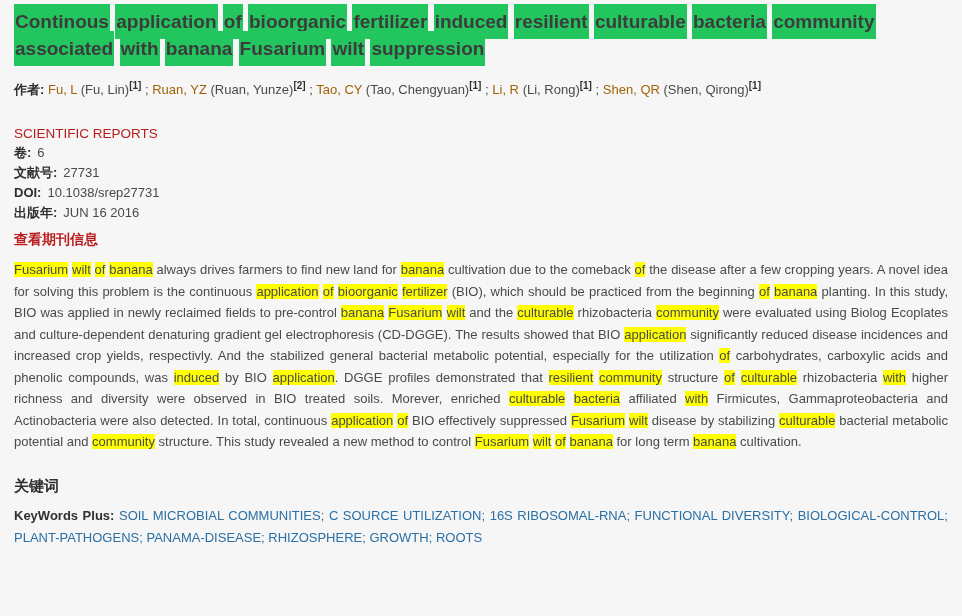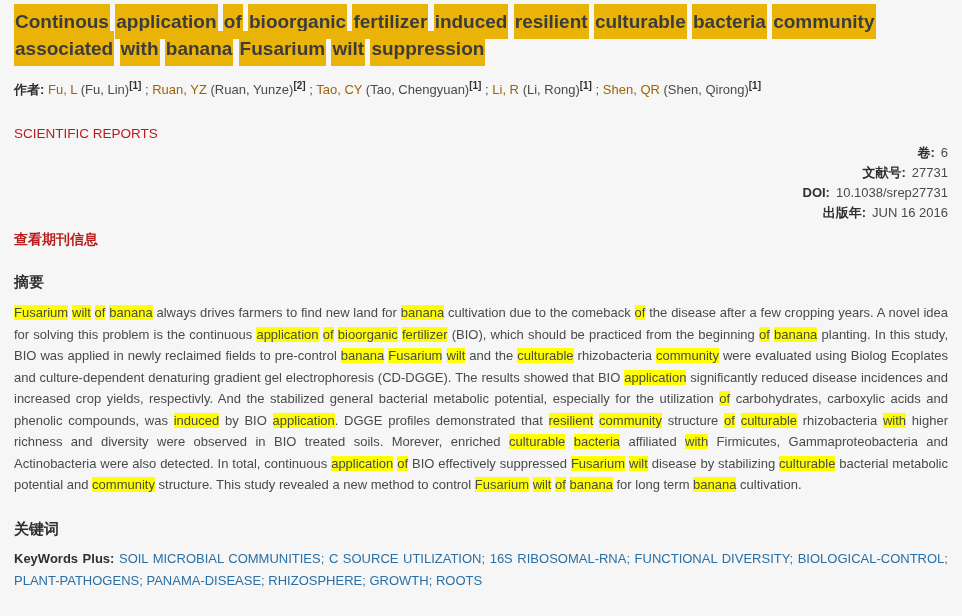--- a/index.html
+++ b/index.html
@@ -16,21 +16,21 @@
 
   
   .title {
     margin: 0;
     max-width: 912px;
     font-size: 19px;
     font-weight: bold;
     line-height: 27px;
     color: #3c3c3c;
   }
-  .title .w { background: #eab308; padding: 7px 1px; }
+  .title .w { background: #22c55e; padding: 7px 1px; }
   .title .u { border-bottom: 2px solid #3c3c3c; }
 
   
   .authors {
     margin: 19px 0 0 0;
     font-size: 13px;
     color: #4a4a4a;
   }
   .bold-label { font-weight: bold; color: #2f2f2f; }
   .authors a.link { color: #a16207; text-decoration: none; cursor: pointer; }
@@ -41,21 +41,21 @@
     line-height: 0;
   }
 
   
   .journal-name {
     margin-top: 27px;
     font-size: 13.5px;
     font-weight: normal;
     color: #b91c1c;
   }
-  .meta-block { margin-top: 2px; text-align: right; }
+  .meta-block { margin-top: 2px; }
   .meta-row { font-size: 13px; line-height: 20px; }
   .meta-label { font-weight: bold; color: #2f2f2f; }
   .meta-value { margin-left: 6px; color: #4a4a4a; }
   .view-journal {
     display: inline-block;
     margin-top: 8px;
     font-size: 14px;
     font-weight: bold;
     color: #b91c1c;
     text-decoration: none;
@@ -108,21 +108,20 @@
 
   <div class="meta-block" id="metadata">
       <div class="meta-row"><span class="meta-label">卷:</span><span class="meta-value">6</span></div>
       <div class="meta-row"><span class="meta-label">文献号:</span><span class="meta-value">27731</span></div>
       <div class="meta-row"><span class="meta-label">DOI:</span><span class="meta-value">10.1038/srep27731</span></div>
       <div class="meta-row"><span class="meta-label">出版年:</span><span class="meta-value">JUN 16 2016</span></div>
     </div>
 
   <a class="view-journal">查看期刊信息</a>
 
-  <h2 class="section-heading">摘要</h2>
 
   <p class="abstract" id="abstract"><span class="hl">Fusarium</span> <span class="hl">wilt</span> <span class="hl">of</span> <span class="hl">banana</span> always drives farmers to find new land for <span class="hl">banana</span> cultivation due to the comeback <span class="hl">of</span> the disease after a few cropping years. A novel idea for solving this problem is the continuous <span class="hl">application</span> <span class="hl">of</span> <span class="hl">bioorganic</span> <span class="hl">fertilizer</span> (BIO), which should be practiced from the beginning <span class="hl">of</span> <span class="hl">banana</span> planting. In this study, BIO was applied in newly reclaimed fields to pre-control <span class="hl">banana</span> <span class="hl">Fusarium</span> <span class="hl">wilt</span> and the <span class="hl">culturable</span> rhizobacteria <span class="hl">community</span> were evaluated using Biolog Ecoplates and culture-dependent denaturing gradient gel electrophoresis (CD-DGGE). The results showed that BIO <span class="hl">application</span> significantly reduced disease incidences and increased crop yields, respectivly. And the stabilized general bacterial metabolic potential, especially for the utilization <span class="hl">of</span> carbohydrates, carboxylic acids and phenolic compounds, was <span class="hl">induced</span> by BIO <span class="hl">application</span>. DGGE profiles demonstrated that <span class="hl">resilient</span> <span class="hl">community</span> structure <span class="hl">of</span> <span class="hl">culturable</span> rhizobacteria <span class="hl">with</span> higher richness and diversity were observed in BIO treated soils. Morever, enriched <span class="hl">culturable</span> <span class="hl">bacteria</span> affiliated <span class="hl">with</span> Firmicutes, Gammaproteobacteria and Actinobacteria were also detected. In total, continuous <span class="hl">application</span> <span class="hl">of</span> BIO effectively suppressed <span class="hl">Fusarium</span> <span class="hl">wilt</span> disease by stabilizing <span class="hl">culturable</span> bacterial metabolic potential and <span class="hl">community</span> structure. This study revealed a new method to control <span class="hl">Fusarium</span> <span class="hl">wilt</span> <span class="hl">of</span> <span class="hl">banana</span> for long term <span class="hl">banana</span> cultivation.</p>
 
   <h2 class="section-heading">关键词</h2>
 
   <p class="keywords">
     <span class="bold-label">KeyWords Plus:</span>
     <span class="kw-list" id="keywords-list"> <a class="kw">SOIL MICROBIAL COMMUNITIES</a>; <a class="kw">C SOURCE UTILIZATION</a>; <a class="kw">16S RIBOSOMAL-RNA</a>; <a class="kw">FUNCTIONAL DIVERSITY</a>; <a class="kw">BIOLOGICAL-CONTROL</a>; <a class="kw">PLANT-PATHOGENS</a>; <a class="kw">PANAMA-DISEASE</a>; <a class="kw">RHIZOSPHERE</a>; <a class="kw">GROWTH</a>; <a class="kw">ROOTS</a></span>
   </p>
 

